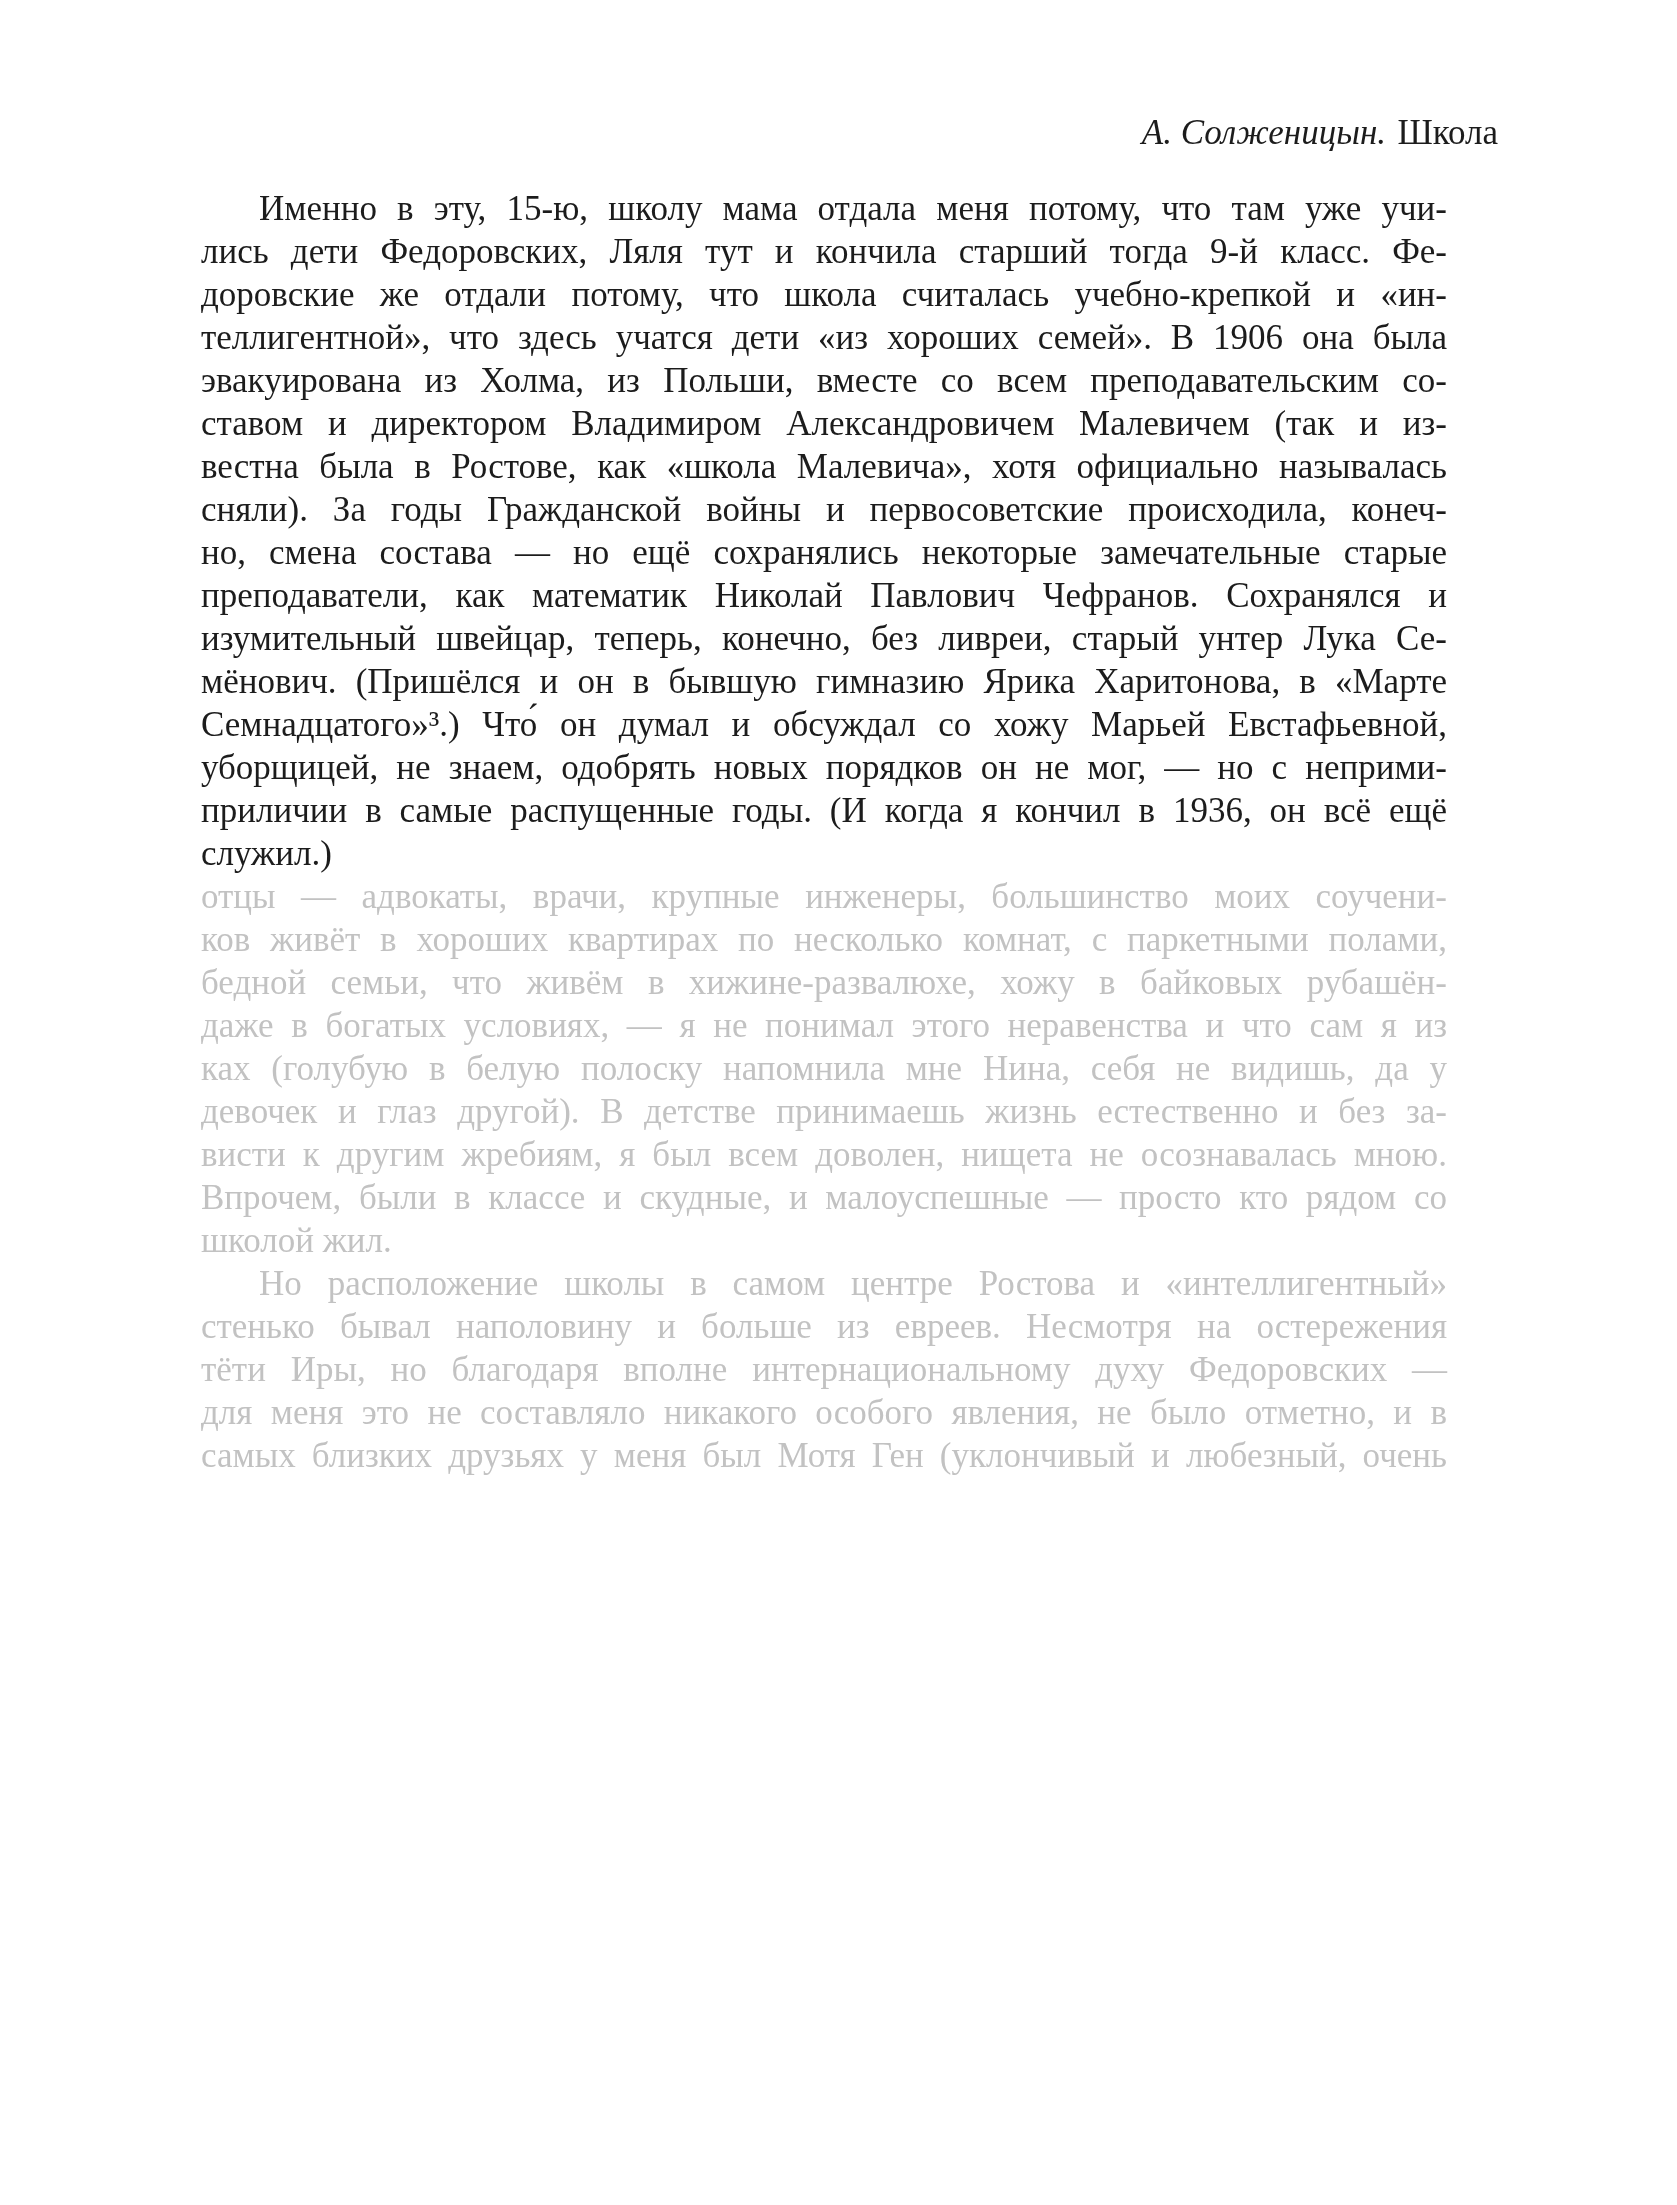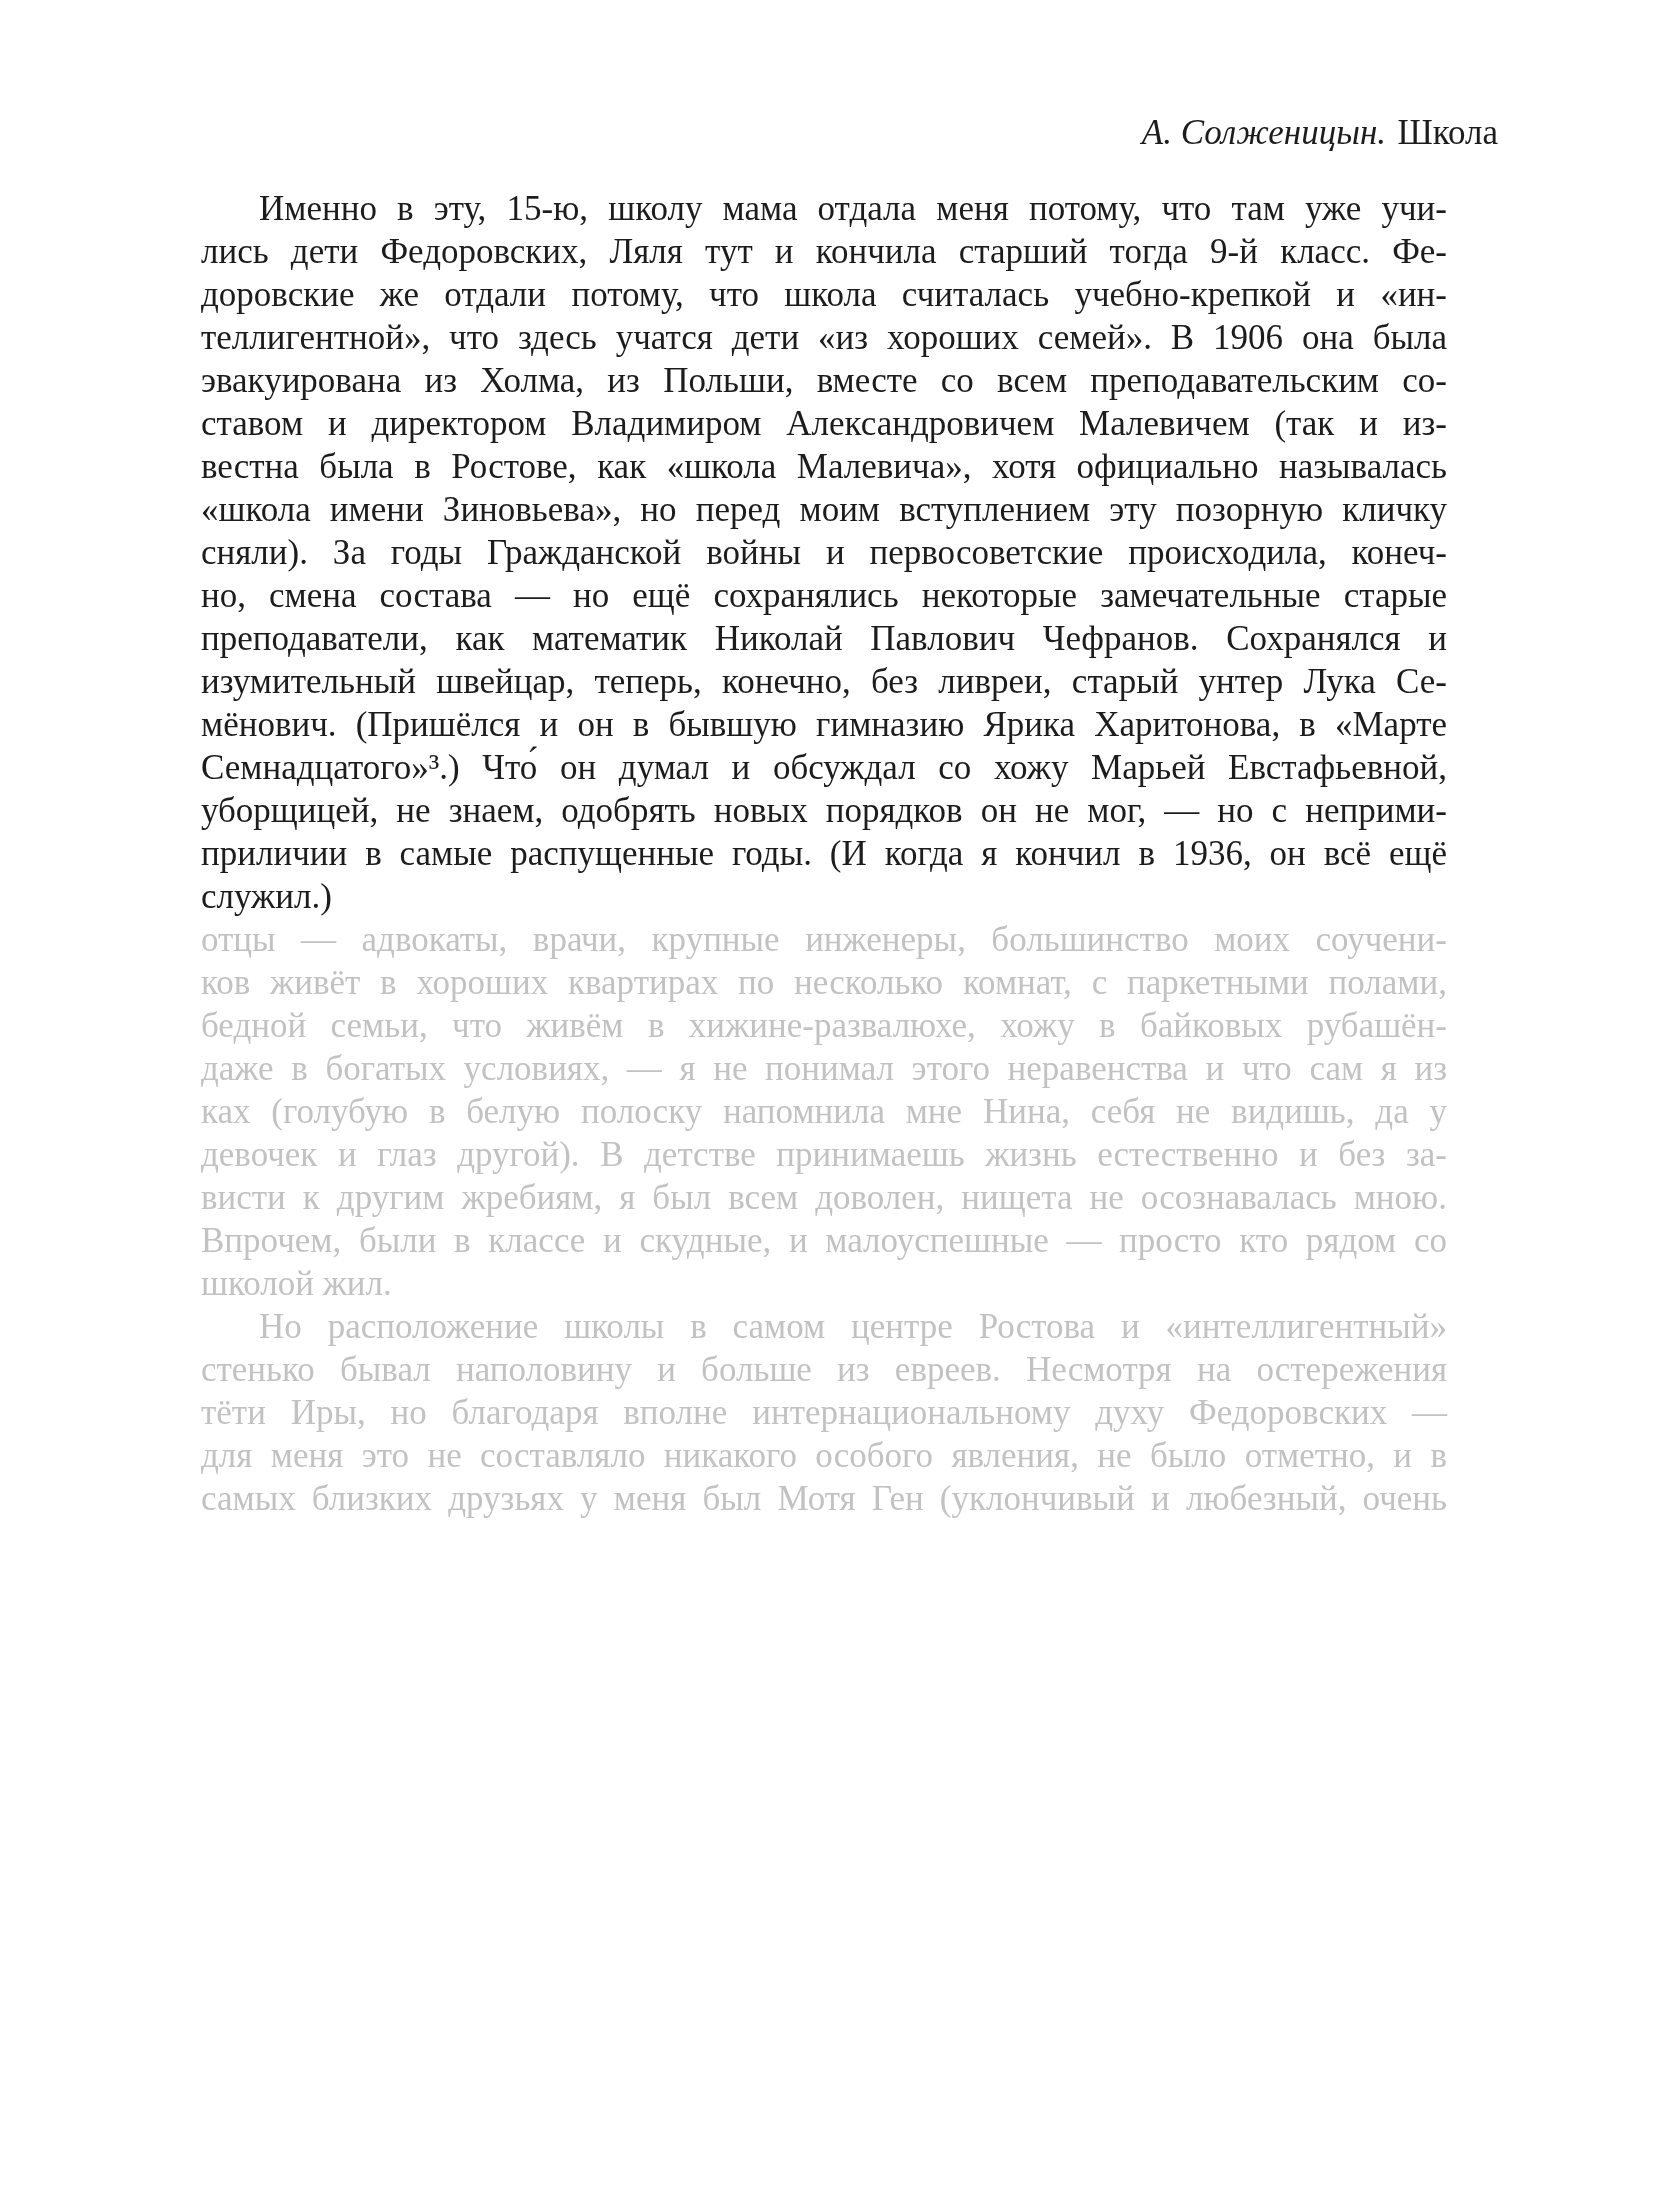--- a/index.html
+++ b/index.html
@@ -76,21 +76,20 @@
 
   <div class="body-text">
       <div class="para normal">
         <div class="line indent">Именно в эту, 15-ю, школу мама отдала меня потому, что там уже учи-</div>
         <div class="line">лись дети Федоровских, Ляля тут и кончила старший тогда 9-й класс. Фе-</div>
         <div class="line">доровские же отдали потому, что школа считалась учебно-крепкой и «ин-</div>
         <div class="line">теллигентной», что здесь учатся дети «из хороших семей». В 1906 она была</div>
         <div class="line">эвакуирована из Холма, из Польши, вместе со всем преподавательским со-</div>
         <div class="line">ставом и директором Владимиром Александровичем Малевичем (так и из-</div>
         <div class="line">вестна была в Ростове, как «школа Малевича», хотя официально называлась</div>
-        <div class="line">«школа имени Зиновьева», но перед моим вступлением эту позорную кличку</div>
         <div class="line">сняли). За годы Гражданской войны и первосоветские происходила, конеч-</div>
         <div class="line">но, смена состава — но ещё сохранялись некоторые замечательные старые</div>
         <div class="line">преподаватели, как математик Николай Павлович Чефранов. Сохранялся и</div>
         <div class="line">изумительный швейцар, теперь, конечно, без ливреи, старый унтер Лука Се-</div>
         <div class="line">мёнович. (Пришёлся и он в бывшую гимназию Ярика Харитонова, в «Марте</div>
         <div class="line">Семнадцатого»³.) Что́ он думал и обсуждал со хожу Марьей Евстафьевной,</div>
         <div class="line">уборщицей, не знаем, одобрять новых порядков он не мог, — но с неприми-</div>
         <div class="line">приличии в самые распущенные годы. (И когда я кончил в 1936, он всё ещё</div>
         <div class="line last">служил.)</div>
       </div>

